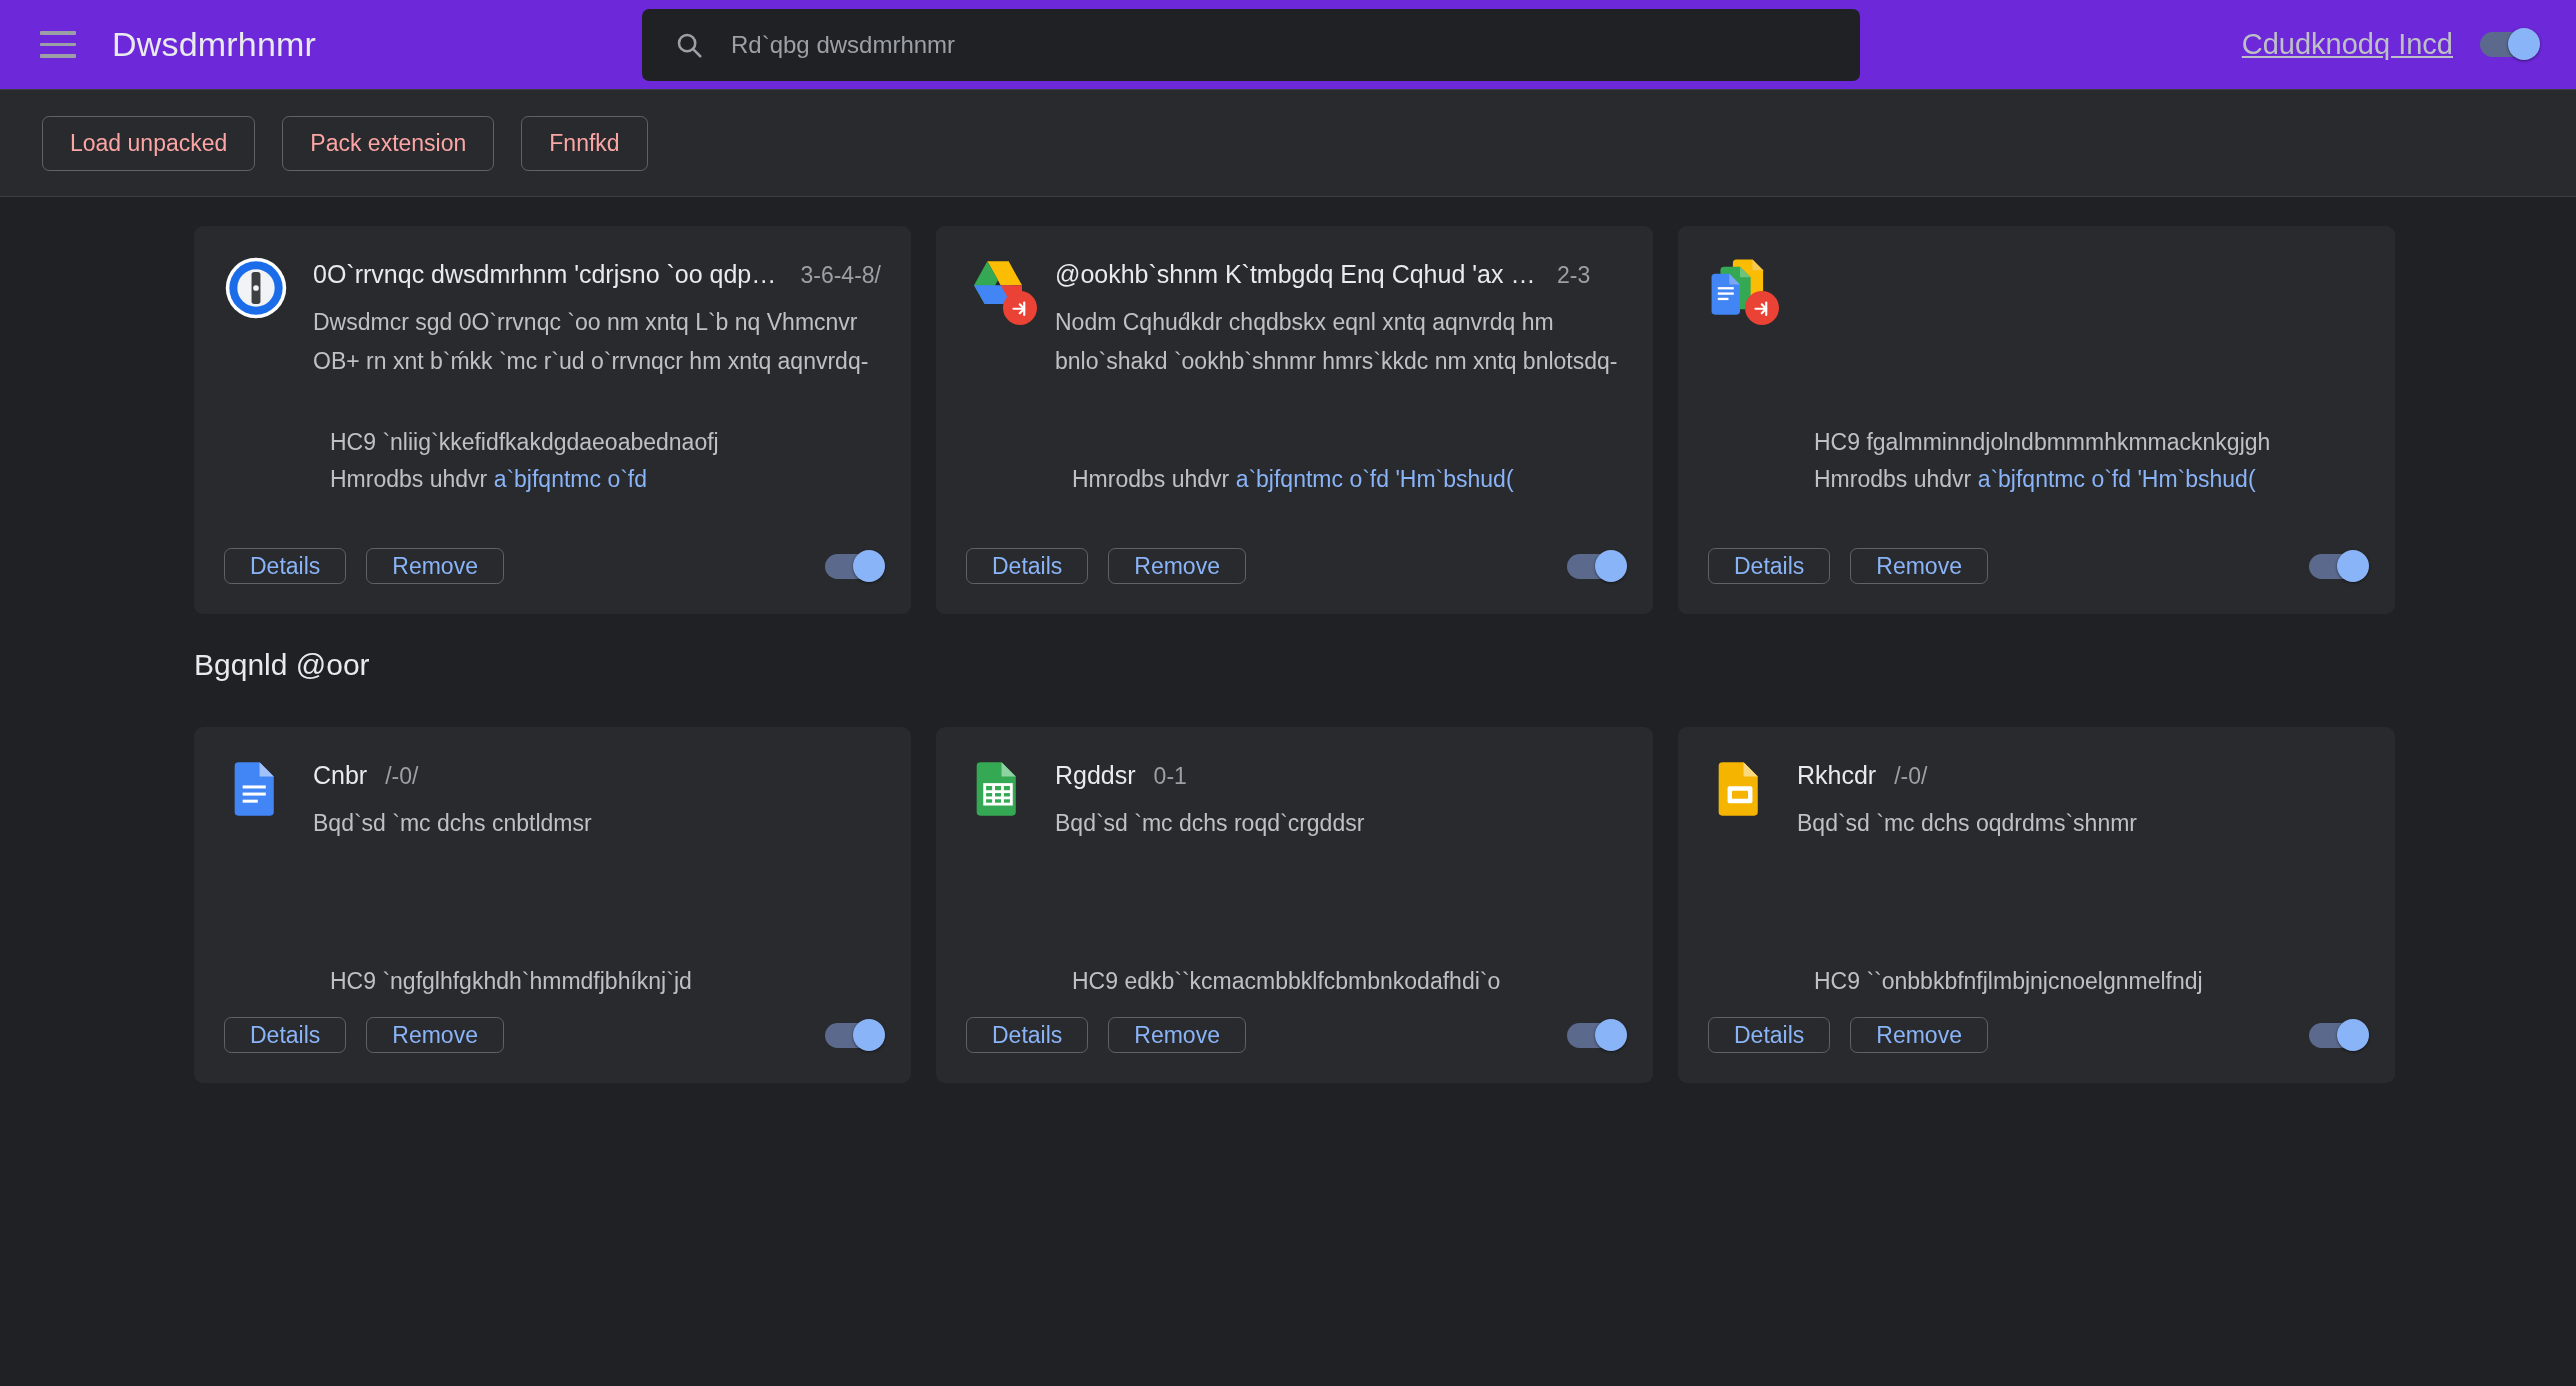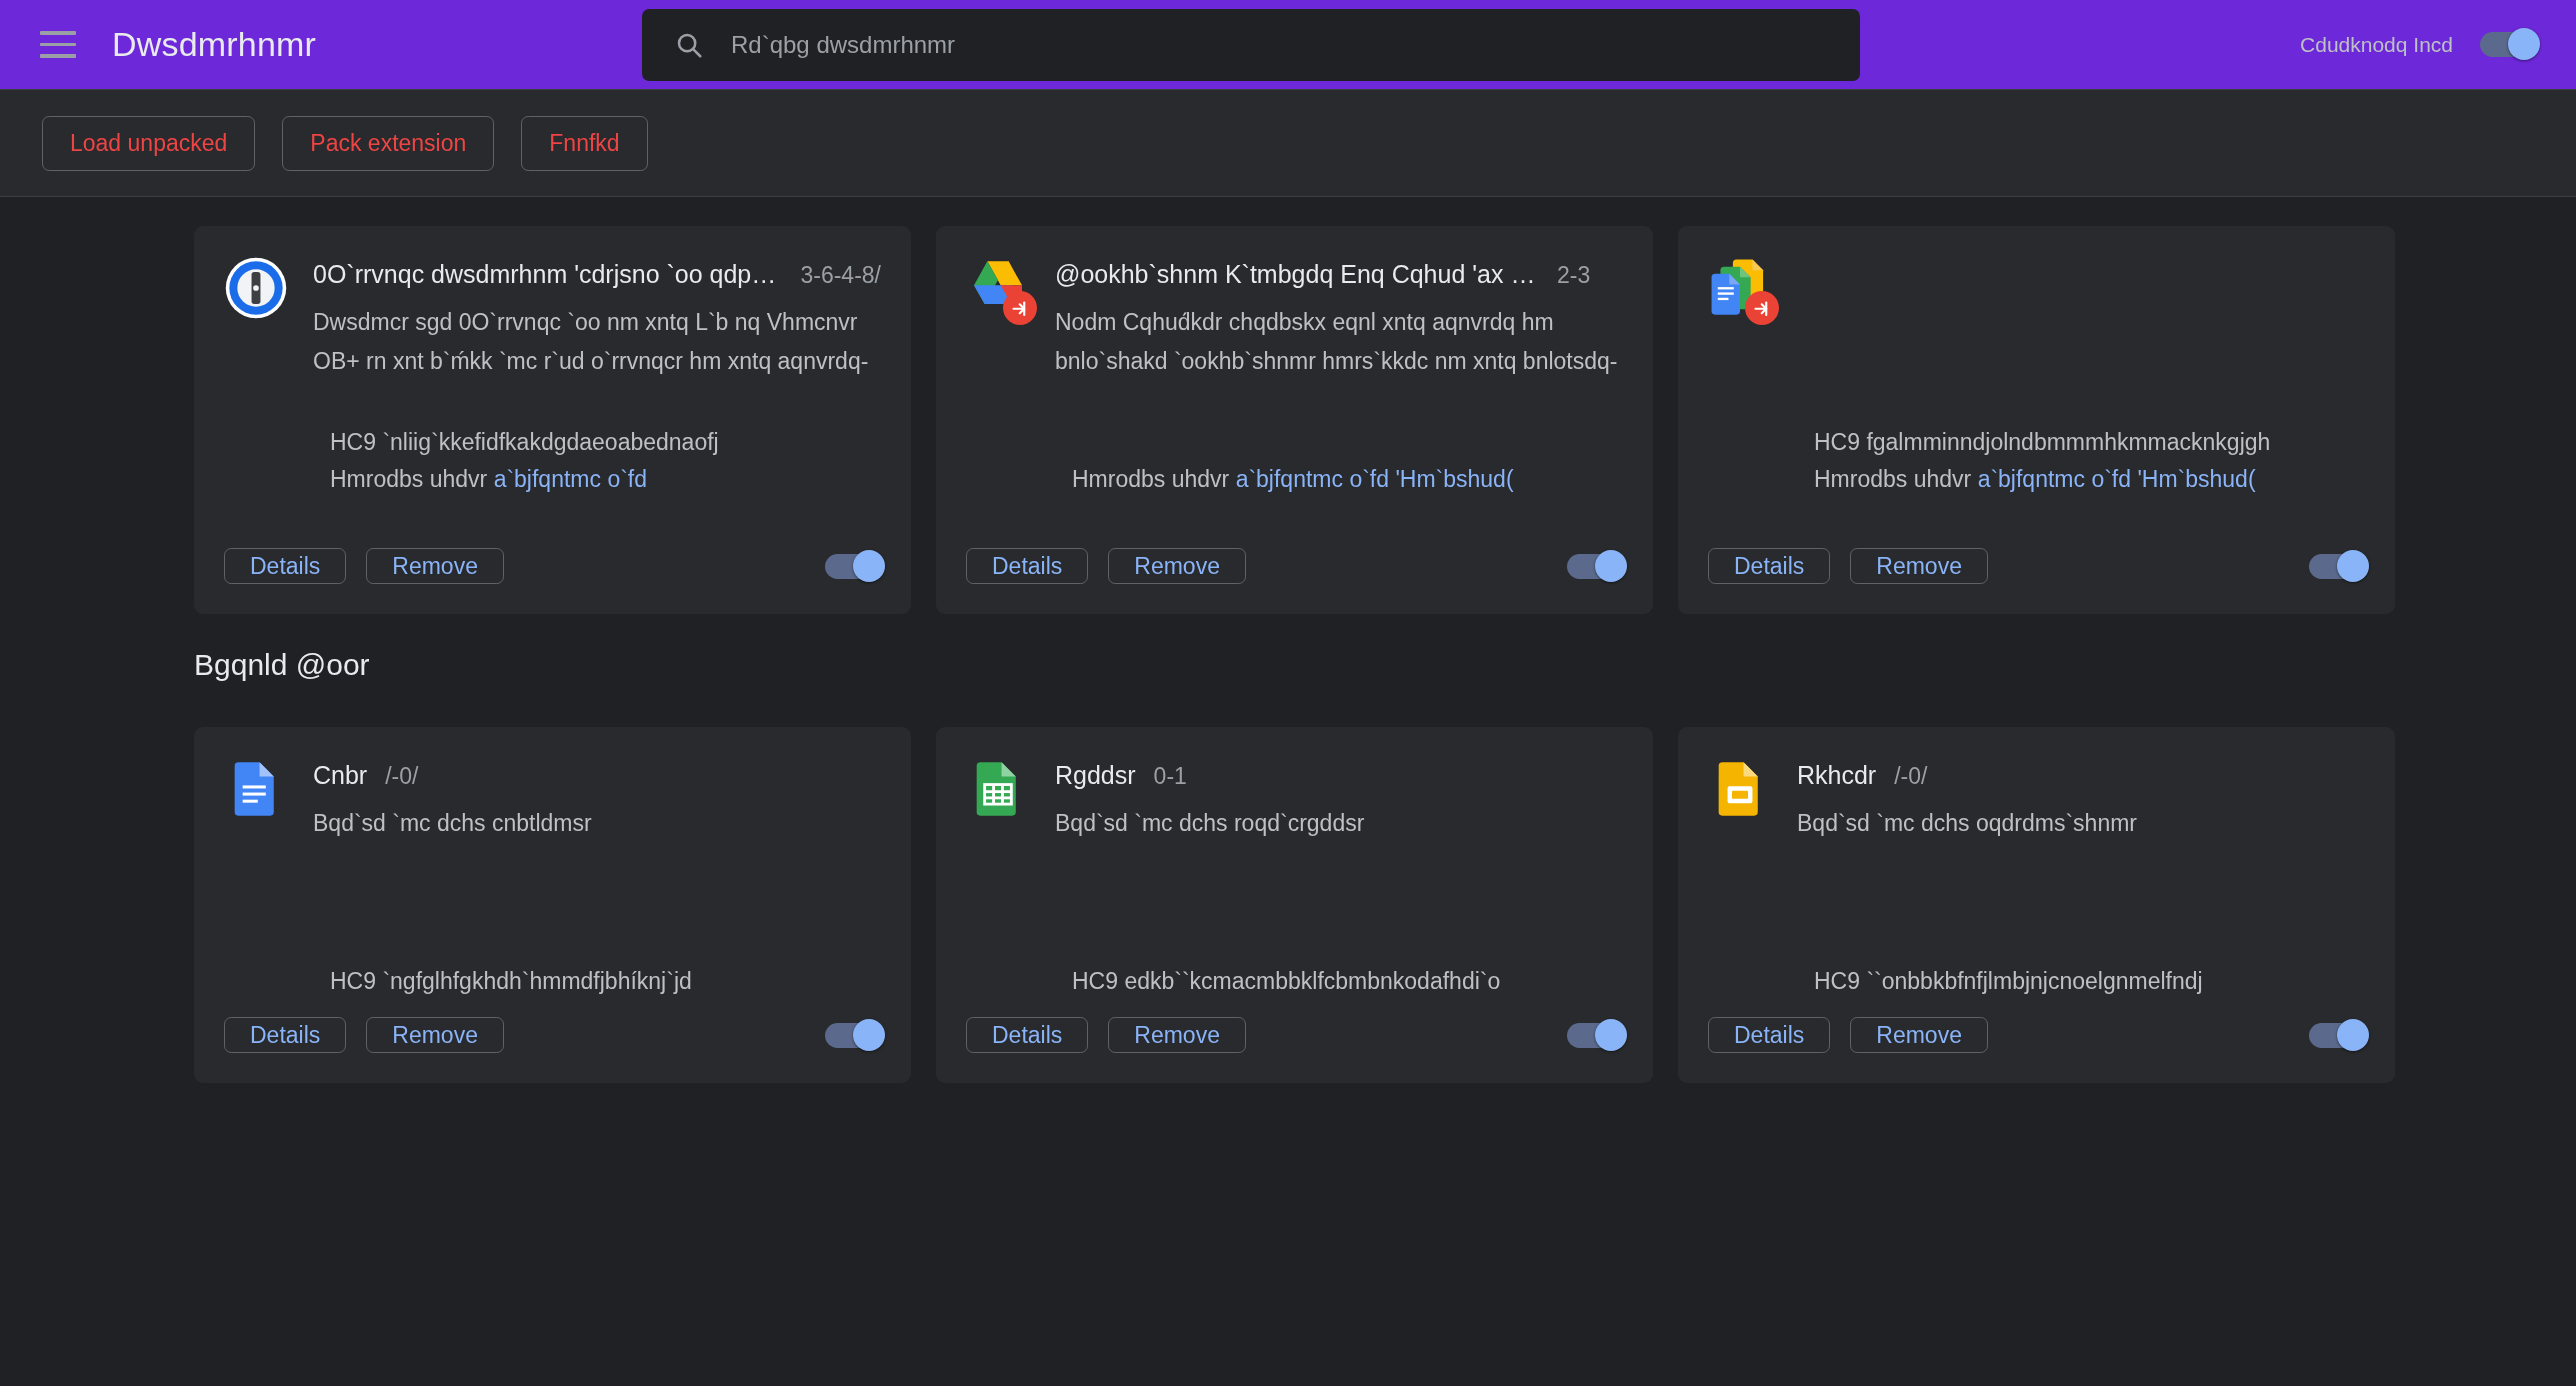--- a/index.html
+++ b/index.html
@@ -59,21 +59,21 @@
     margin-left: 27px;
   }
   .search-input::placeholder { color: #9aa0a6; }
 
   .devmode {
     position: absolute;
     right: 40px;
     top: 0; bottom: 0;
     display: flex; align-items: center; gap: 27px;
   }
-  .devmode-label { font-size: 21px; color: #bdc1c6; white-space: nowrap; }
+  .devmode-label { font-size: 29px; color: #bdc1c6; white-space: nowrap; text-decoration: underline; }
 
   
   .toggle {
     position: relative;
     width: 56px; height: 25px;
     background: #5b6a8c;
     border-radius: 12.5px;
     cursor: pointer;
     flex: 0 0 auto;
   }
@@ -95,21 +95,21 @@
     padding-left: 42px;
     gap: 27px;
     border-bottom: 0.9px solid #3c4043;
   }
   .tb-btn {
     height: 55px;
     padding: 0 27px;
     background: transparent;
     border: 0.9px solid #5f6368;
     border-radius: 7.2px;
-    color: #ef4444;
+    color: #fca5a5;
     font-size: 23px;
     font-family: "Liberation Sans", sans-serif;
     cursor: pointer;
     white-space: nowrap;
   }
 
   
   .content {
     position: absolute;
     top: 199px; left: 0; right: 0; bottom: 0;

